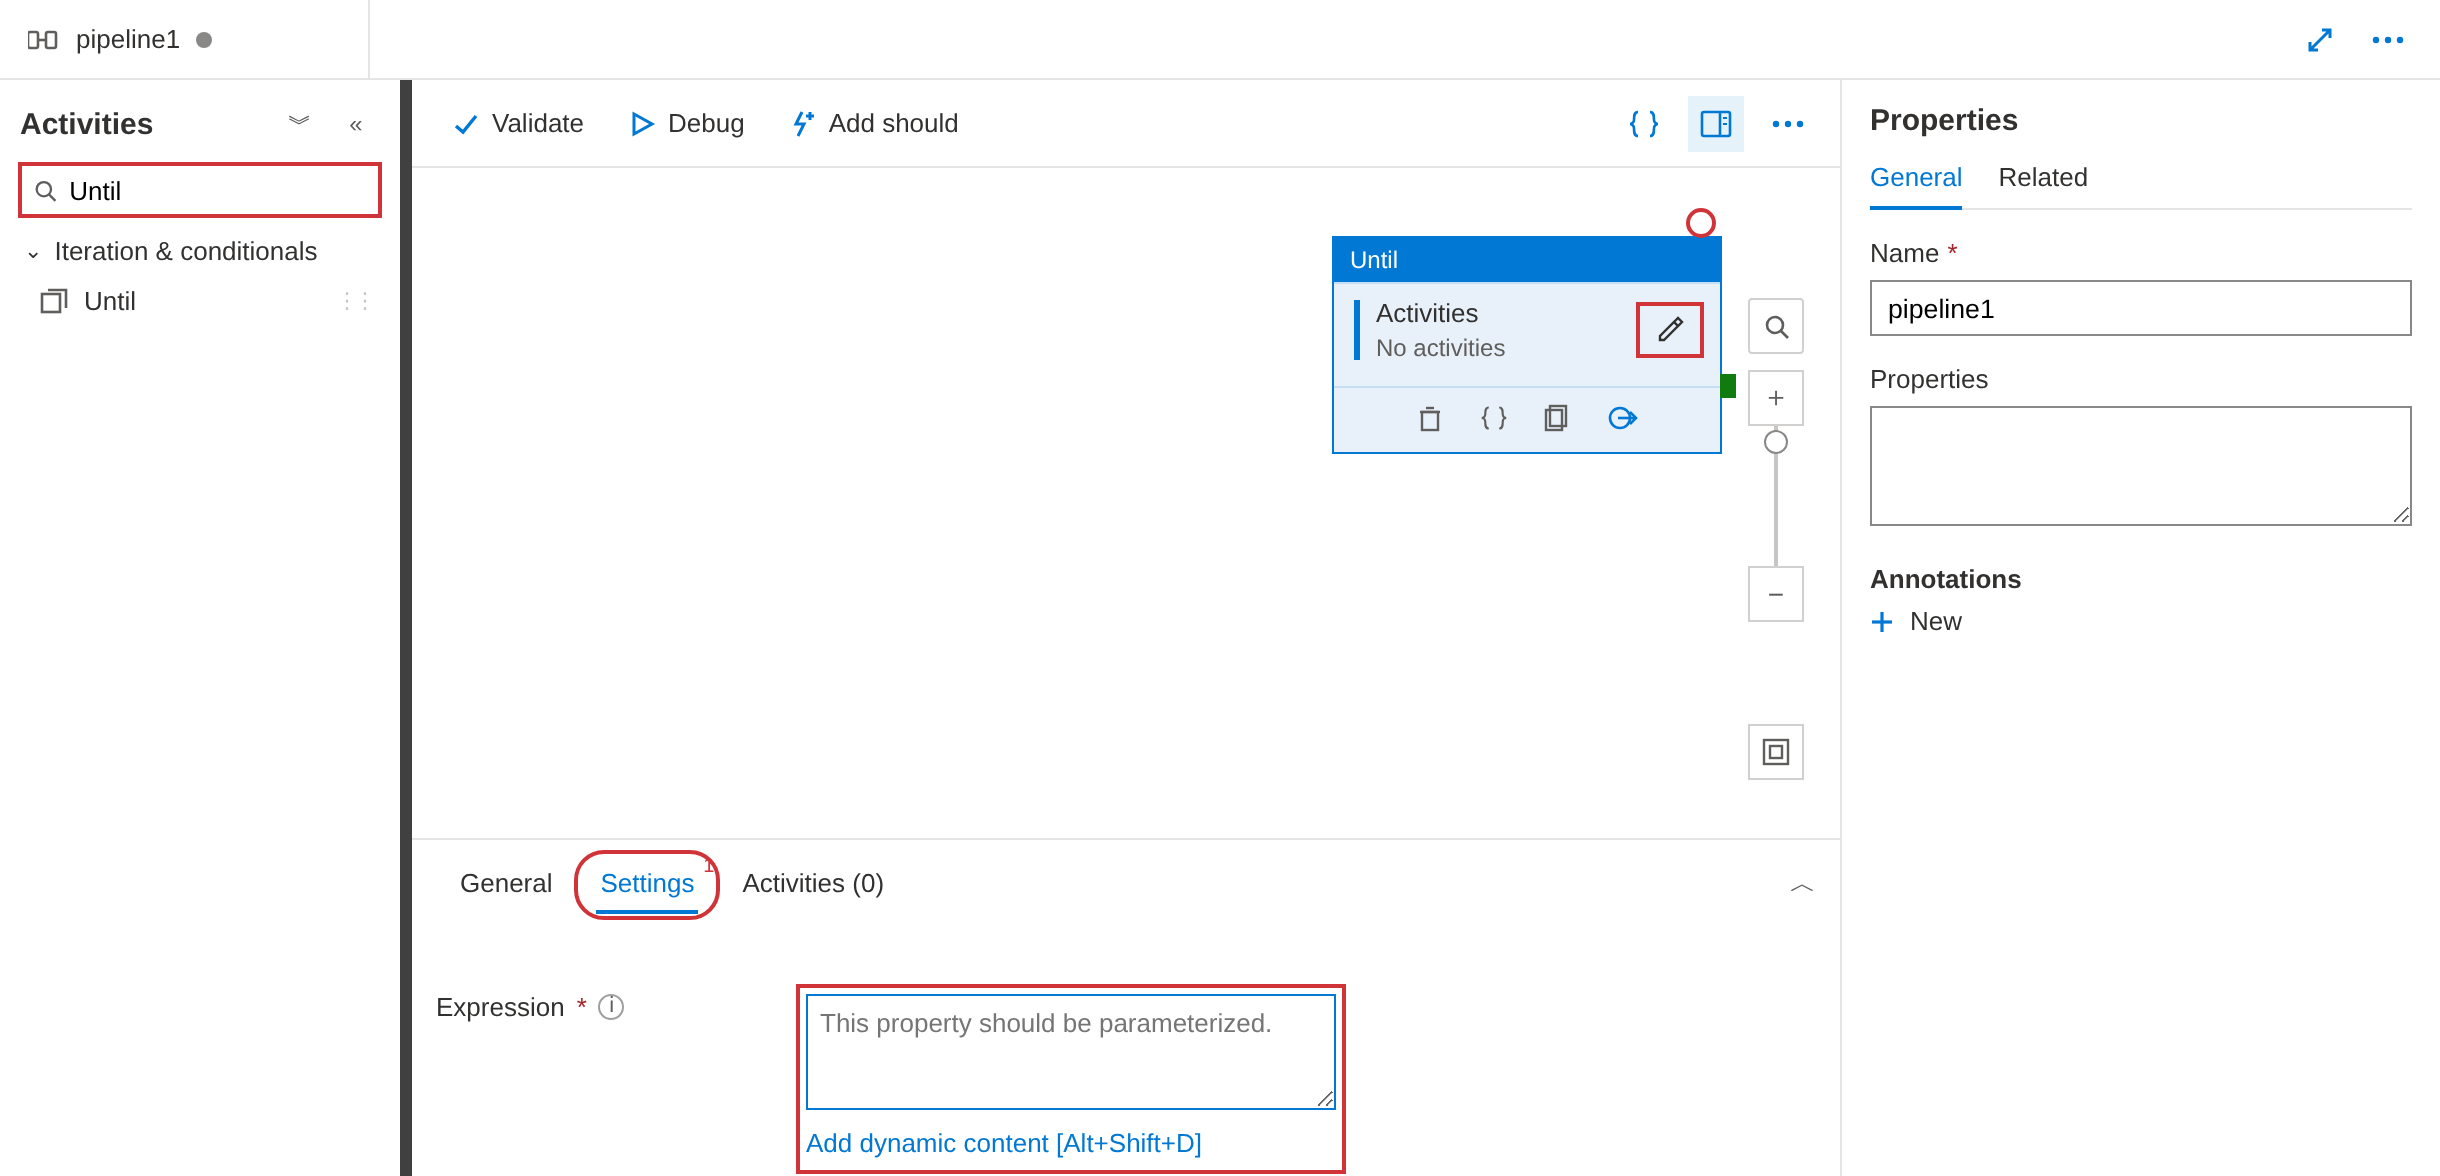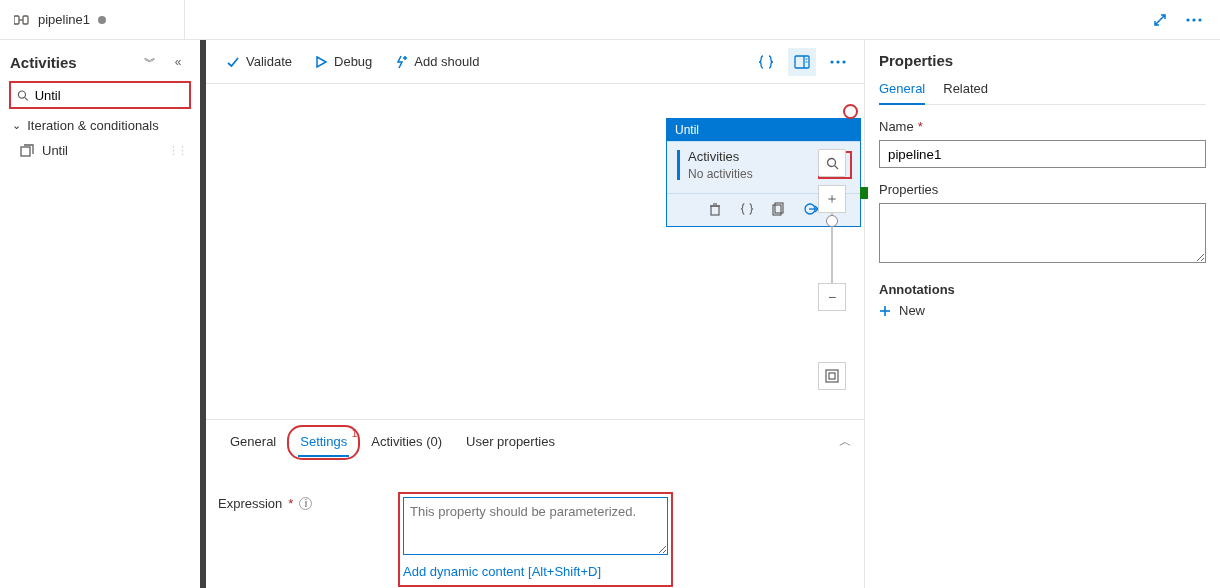--- a/index.html
+++ b/index.html
@@ -65,21 +65,21 @@
   .form-row { display: flex; align-items: flex-start; margin-top: 28px; }
   .form-label { width: 180px; padding-top: 4px; display:flex; align-items:center; gap:6px; }
   .req { color: #a4262c; }
   .info-icon { color: #605e5c; font-size: 11px; border:1px solid #a19f9d; border-radius:50%; width:13px; height:13px; display:inline-flex; align-items:center; justify-content:center; line-height:1; }
   .exp-wrap { border: 2px solid #d13438; padding: 3px 3px 6px 3px; width: 275px; }
   .exp-area { width: 100%; height: 58px; resize: both; border: 1px solid #0078d4; padding: 6px; font-size: 13px; color: #605e5c; }
   .dyn-link { color: #0078d4; font-size: 13px; margin-top: 6px; display: inline-block; }
   .timeout-input { width: 268px; height: 26px; border: 1px solid #8a8886; padding: 0 6px; }
 
   
-  .props { width: 356px; border-left: 1px solid #e5e5e5; padding: 12px 14px; }
+  .props { width: 300px; border-left: 1px solid #e5e5e5; padding: 12px 14px; }
   .props h3 { font-size: 15px; font-weight: 600; margin-bottom: 12px; }
   .ptabs { display: flex; gap: 18px; border-bottom: 1px solid #e5e5e5; margin-bottom: 14px; }
   .ptab { padding-bottom: 8px; cursor: pointer; position: relative; }
   .ptab.active { color: #0078d4; }
   .ptab.active::after { content:""; position:absolute; left:0; right:0; bottom:-1px; height:2px; background:#0078d4; }
   .plabel { font-size: 13px; margin-bottom: 6px; display:flex; align-items:center; gap:4px; }
   .pinput { width: 100%; height: 28px; border: 1px solid #8a8886; padding: 0 8px; margin-bottom: 14px; }
   .pdesc { width: 100%; height: 60px; border: 1px solid #8a8886; resize: both; margin-bottom: 16px; }
   .add-row { display: flex; align-items: center; gap: 8px; color: #323130; cursor: pointer; margin-top: 6px; }
 
@@ -264,21 +264,20 @@
     </div>
 
     <div class="bottom">
       <div class="btabs">
         <div class="btab"><span>General</span></div>
         <div class="btab active red-box">
           <span>Settings</span>
           <span class="badge">1</span>
         </div>
         <div class="btab"><span>Activities (0)</span></div>
-        <div class="btab"><span>User properties</span></div>
         <span class="collapse-caret">︿</span>
       </div>
 
       <div class="form-row">
         <div class="form-label">
           <span>Expression</span>
           <span class="req">*</span>
           <span class="info-icon">i</span>
         </div>
         <div class="exp-wrap">

